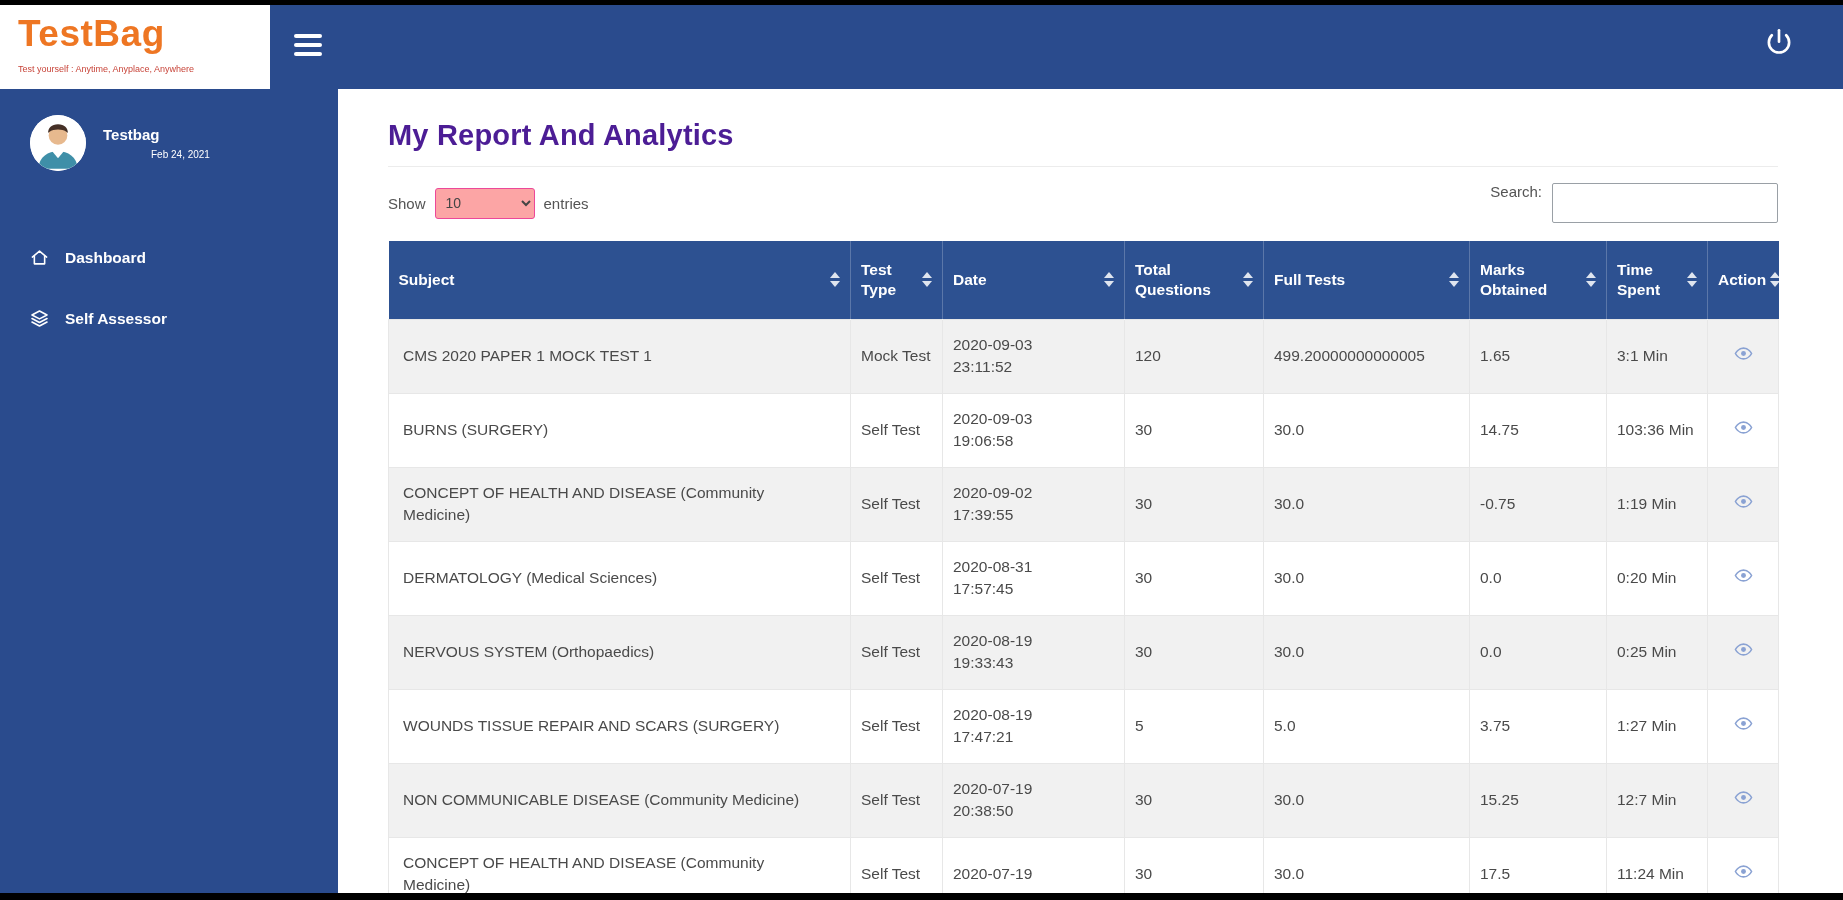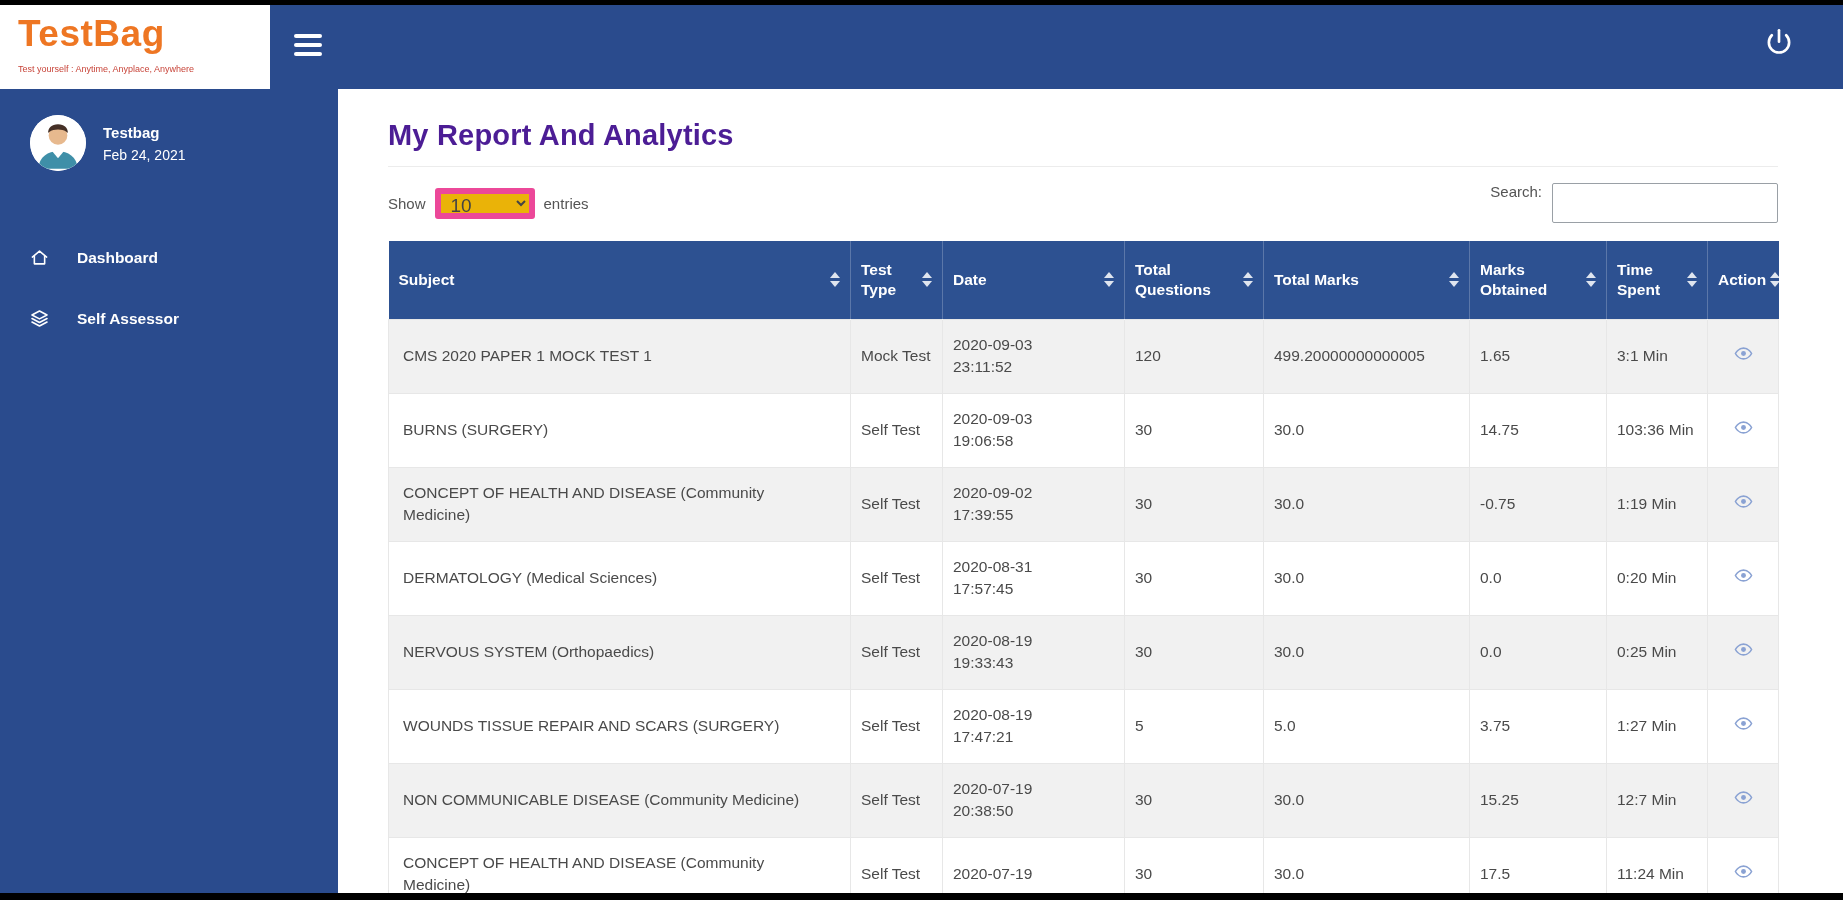--- a/index.html
+++ b/index.html
@@ -42,46 +42,46 @@
 
   .sidebar {
     width: 338px; flex: 0 0 auto;
     background: #2a4b8d; color: #fff;
     padding-top: 26px;
   }
   .user-block { display: flex; align-items: center; gap: 17px; padding-left: 30px; }
   .avatar { width: 56px; height: 56px; border-radius: 50%; overflow: hidden; background: #fff; flex: 0 0 auto; }
   .avatar svg { width: 100%; height: 100%; display: block; }
   .user-name { font-size: 15px; font-weight: bold; }
-  .user-date { font-size: 14px; margin-top: 6px; }
+  .user-date { font-size: 10px; margin-top: 6px; margin-left: 48px; }
 
   .nav { margin-top: 56px; }
   .nav-item {
-    display: flex; align-items: center; gap: 28px;
+    display: flex; align-items: center; gap: 16px;
     padding: 21px 26px 21px 30px;
     font-size: 15.5px; font-weight: 600; cursor: pointer;
   }
   .nav-item svg { width: 19px; height: 19px; flex: 0 0 auto; }
   .chevron-down {
     margin-left: auto;
     width: 0; height: 0;
     border-left: 5px solid transparent; border-right: 5px solid transparent;
     border-top: 6px solid #c9d4ea;
   }
 
   
   .main { flex: 1; background: #fff; padding: 30px 0 0 50px; min-width: 0; overflow: hidden; }
   .page-title { font-size: 29px; font-weight: 700; color: #4c1d95; letter-spacing: 0.2px; }
   .title-rule { width: 1390px; border-bottom: 1px solid #ececec; margin-top: 14px; }
 
   .controls { width: 1390px; display: flex; align-items: center; margin-top: 16px; color: #545454; font-size: 15px; height: 40px; }
   .entries-select {
     margin: 0 9px; width: 100px; height: 31px;
-    border: 6px solid #ec4899; border-radius: 3px;
-    font-size: 19px; color: #444; background: #eab308; padding: 0 6px;
+    border: 1px solid #ec4899; border-radius: 3px;
+    font-size: 14px; color: #444; background: #fca5a5; padding: 0 6px;
     font-family: "Liberation Sans", sans-serif;
   }
   .search-wrap { margin-left: auto; display: flex; align-items: flex-start; gap: 10px; }
   .search-input {
     width: 226px; height: 40px;
     border: 1px solid #9aa0a6; border-radius: 2px;
     font-size: 15px; padding: 0 8px; color: #333;
     font-family: "Liberation Sans", sans-serif;
   }
 
@@ -246,21 +246,21 @@
                 <div class="th-inner">
                   <span class="th-label">Total Questions</span>
                   <span class="sort">
                     <span class="up"></span>
                     <span class="down"></span>
                   </span>
                 </div>
               </th>
             <th>
                 <div class="th-inner">
-                  <span class="th-label">Total Marks</span>
+                  <span class="th-label">Full Tests</span>
                   <span class="sort">
                     <span class="up"></span>
                     <span class="down"></span>
                   </span>
                 </div>
               </th>
             <th>
                 <div class="th-inner">
                   <span class="th-label">Marks Obtained</span>
                   <span class="sort">

